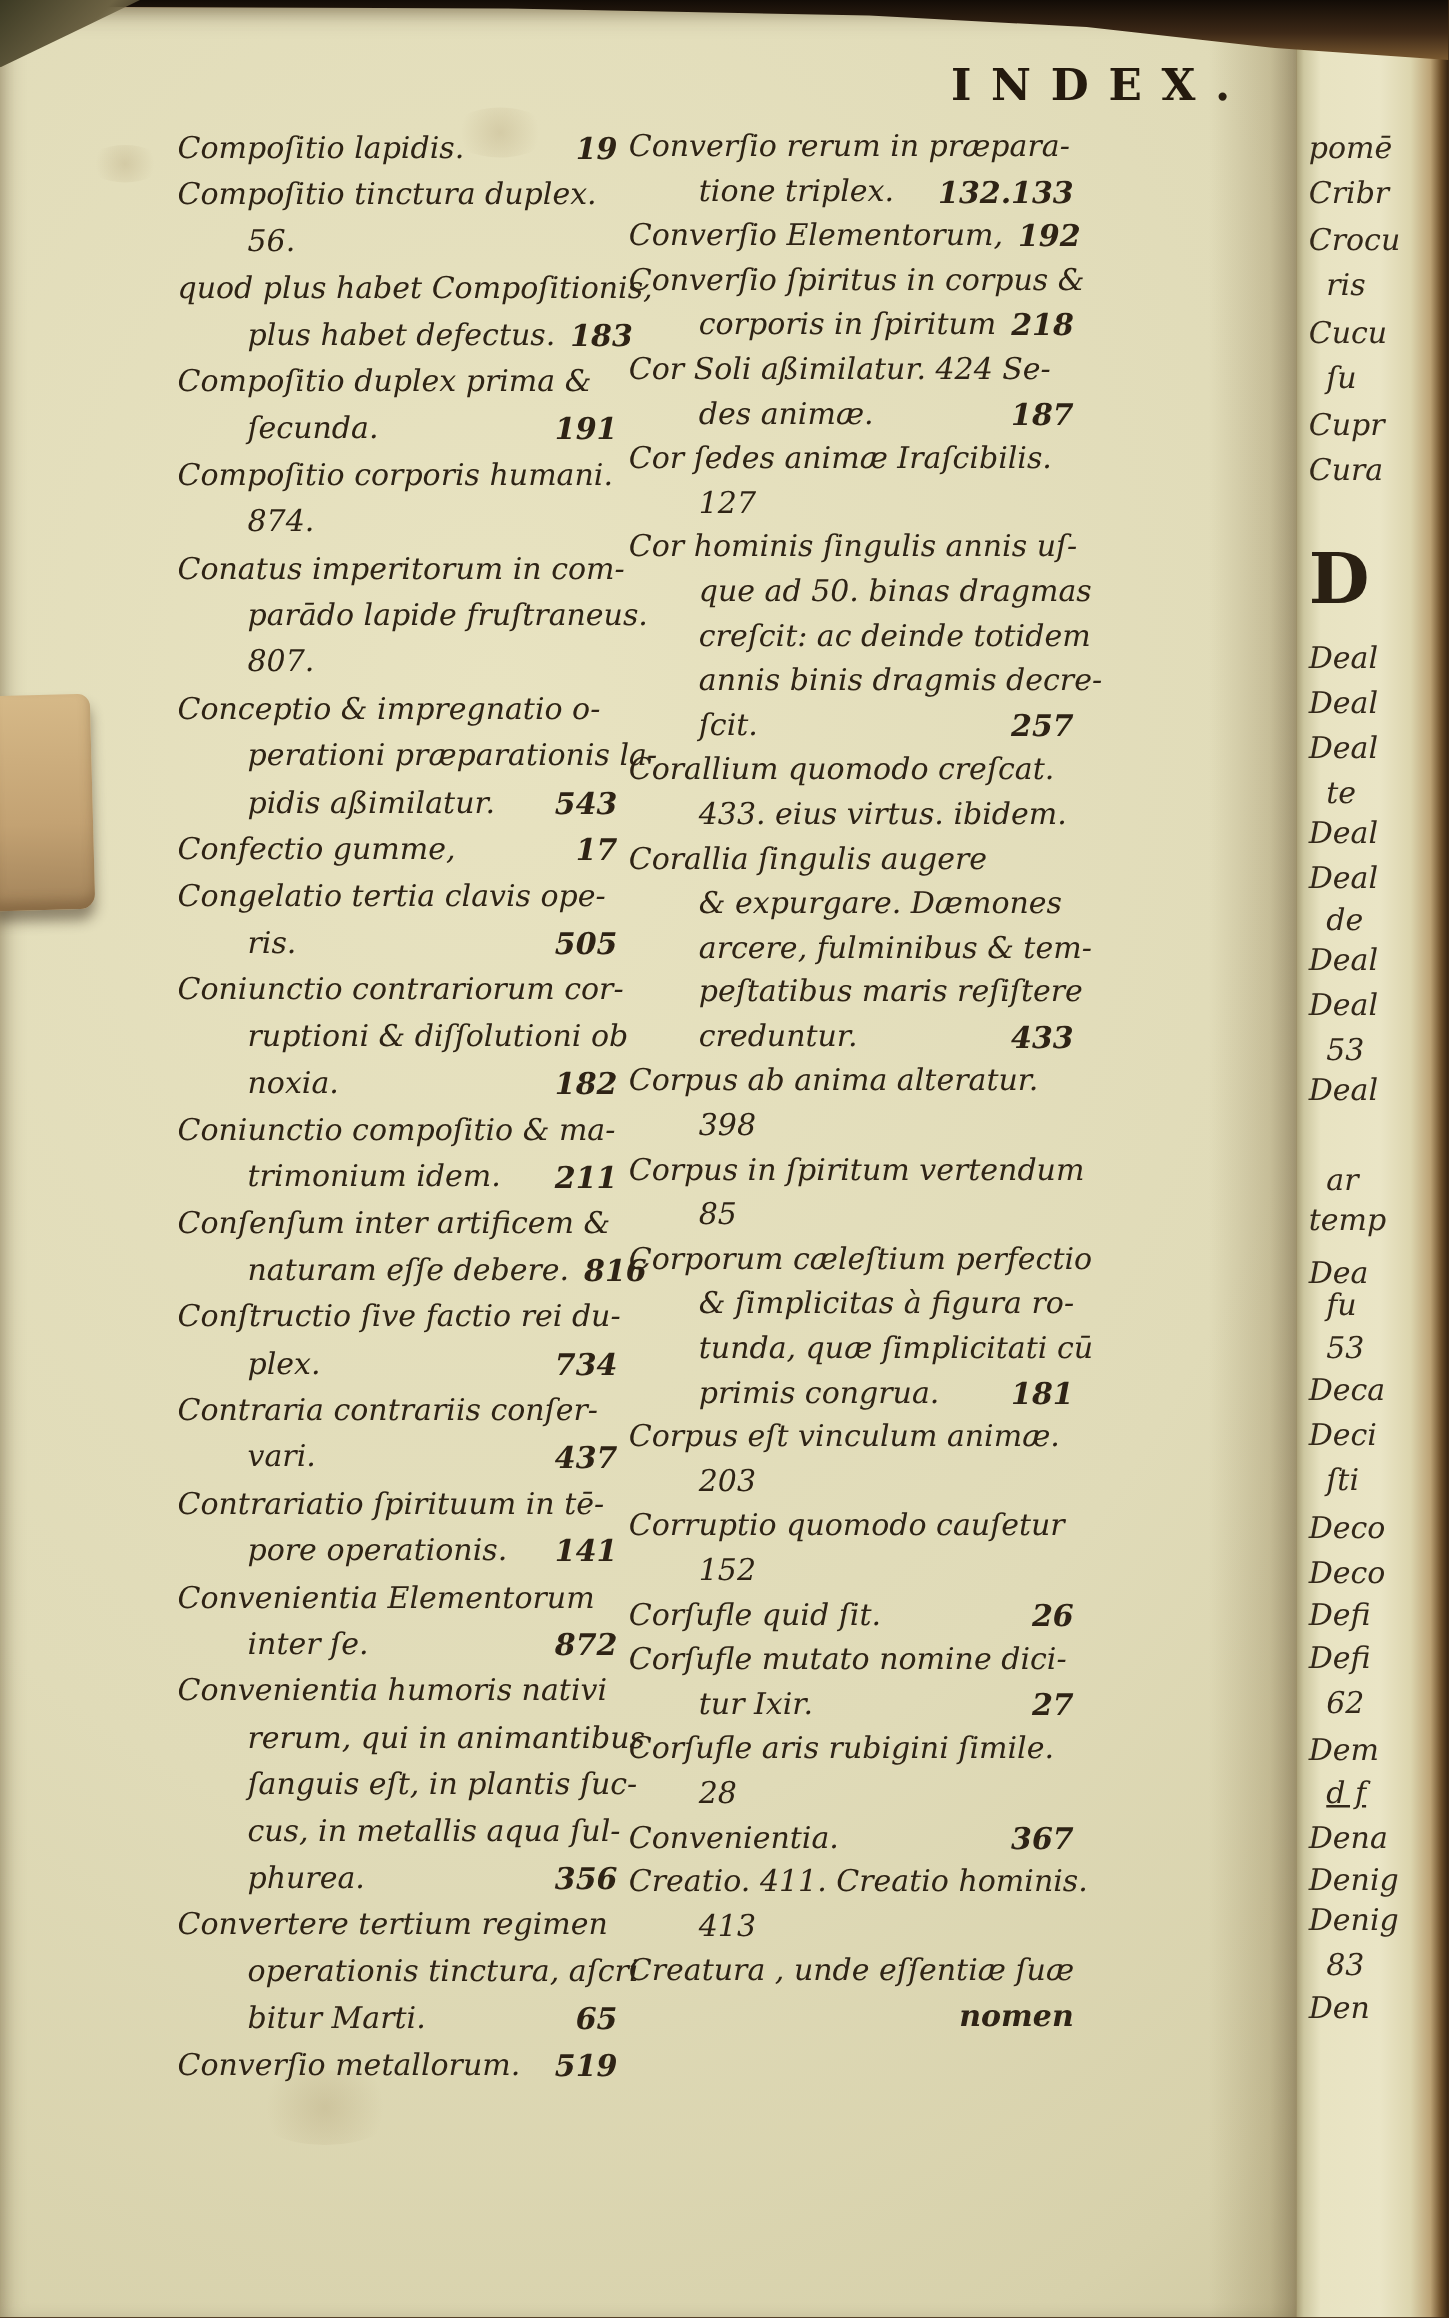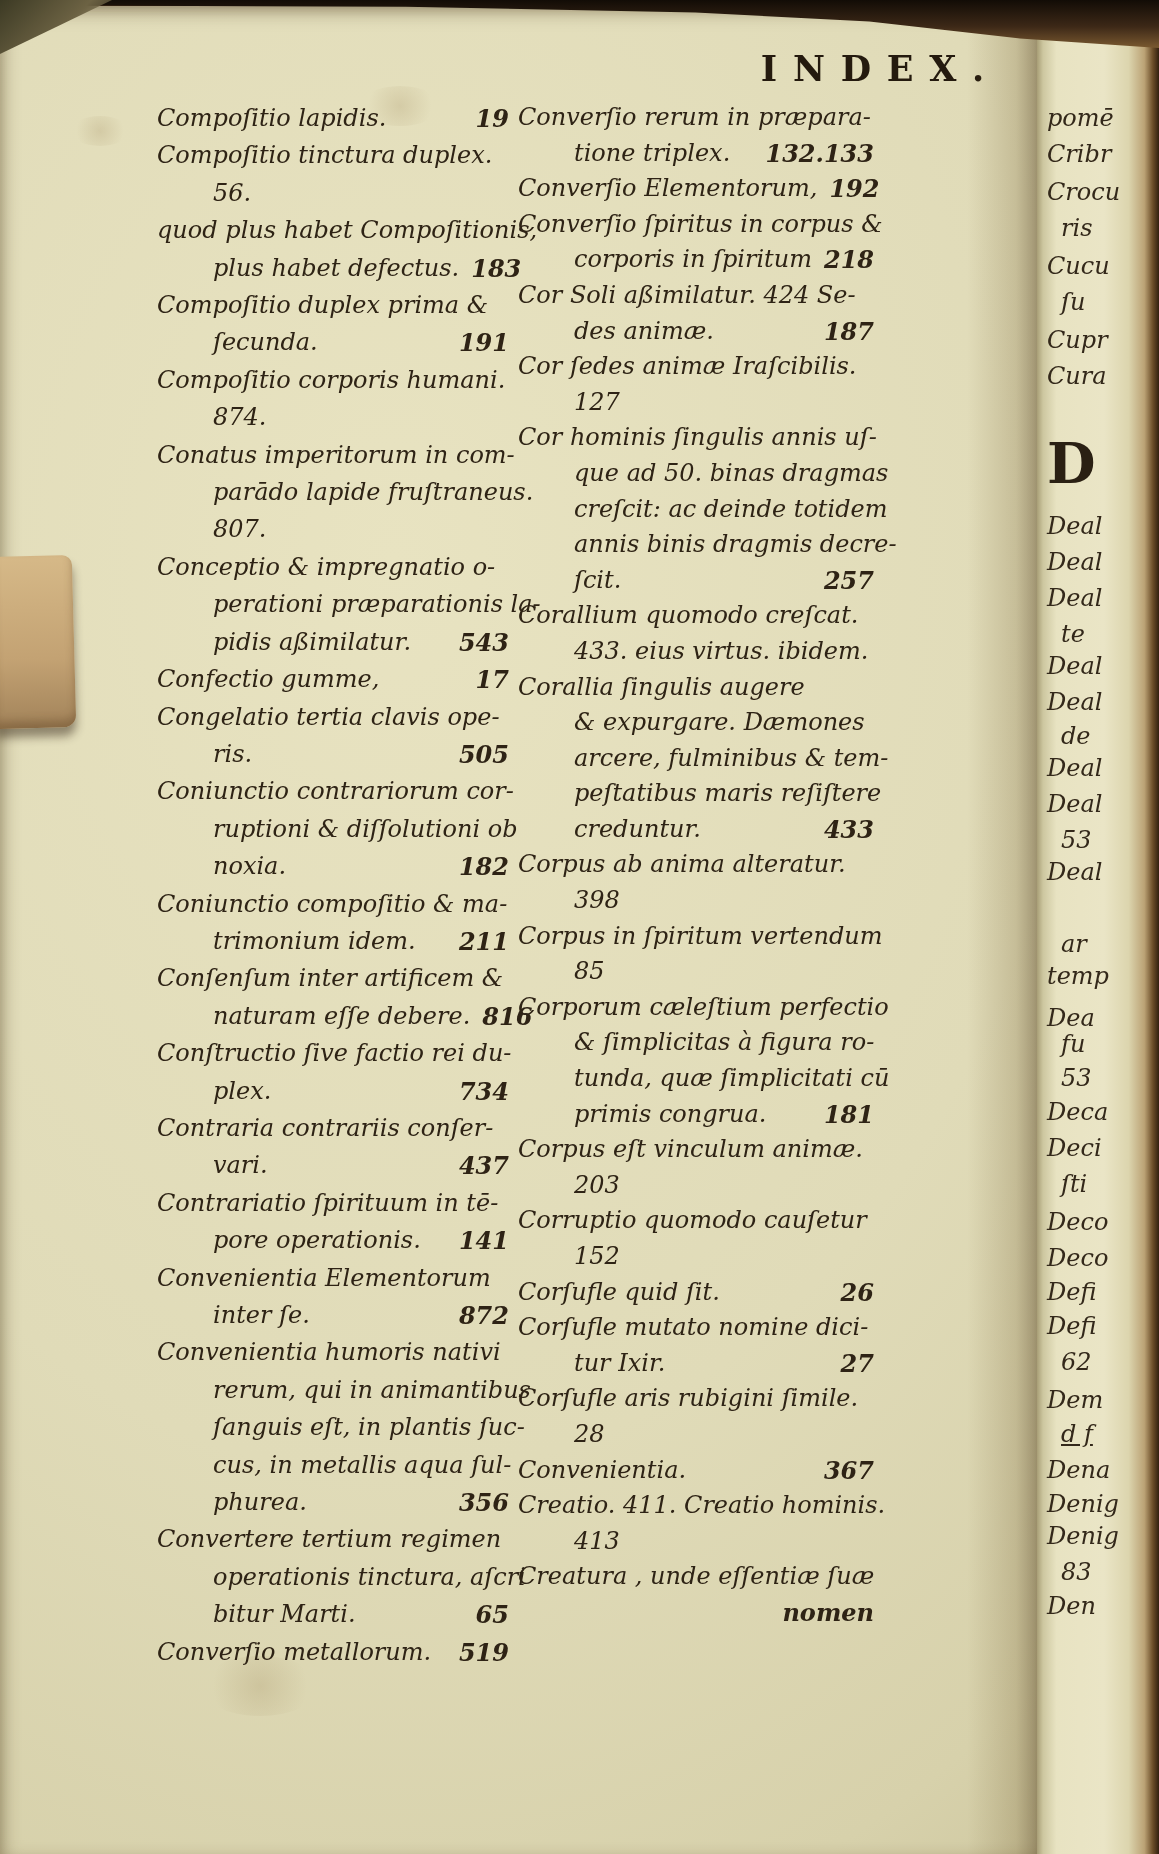--- a/index.html
+++ b/index.html
@@ -30,21 +30,21 @@
 
   
   .bookmark{position:absolute;left:-6px;top:556px;width:80px;height:172px;
     background:linear-gradient(180deg,#d6b988,#c3a273 60%,#a2835a);
     border-radius:0 10px 12px 0;transform:rotate(-1.5deg);
     box-shadow:0 9px 10px rgba(40,25,10,.45), inset 0 -7px 9px rgba(90,60,30,.35);}
 
   
   .title{position:absolute;top:42px;left:0;width:1000px;text-align:right;
     font-size:35px;font-weight:bold;letter-spacing:.45em;color:#241a0e;}
-  .col{position:absolute;top:94px;color:#2e2315;font-style:italic;margin-left:15px;}
+  .col{position:absolute;top:94px;color:#2e2315;font-style:italic;}
   .col-left{left:142px;width:352px;}
   .col-right{left:503px;width:356px;}
   .line{display:flex;justify-content:space-between;line-height:37.4px;font-size:24px;white-space:nowrap;}
   .col-right .line{line-height:35.6px;}
   .line.ind{padding-left:56px;}
   .n{margin-left:12px;font-weight:bold;}
 
   
   .stain{position:absolute;border-radius:50%;
     background:radial-gradient(circle,rgba(130,100,50,.16),rgba(130,100,50,0) 70%);}

